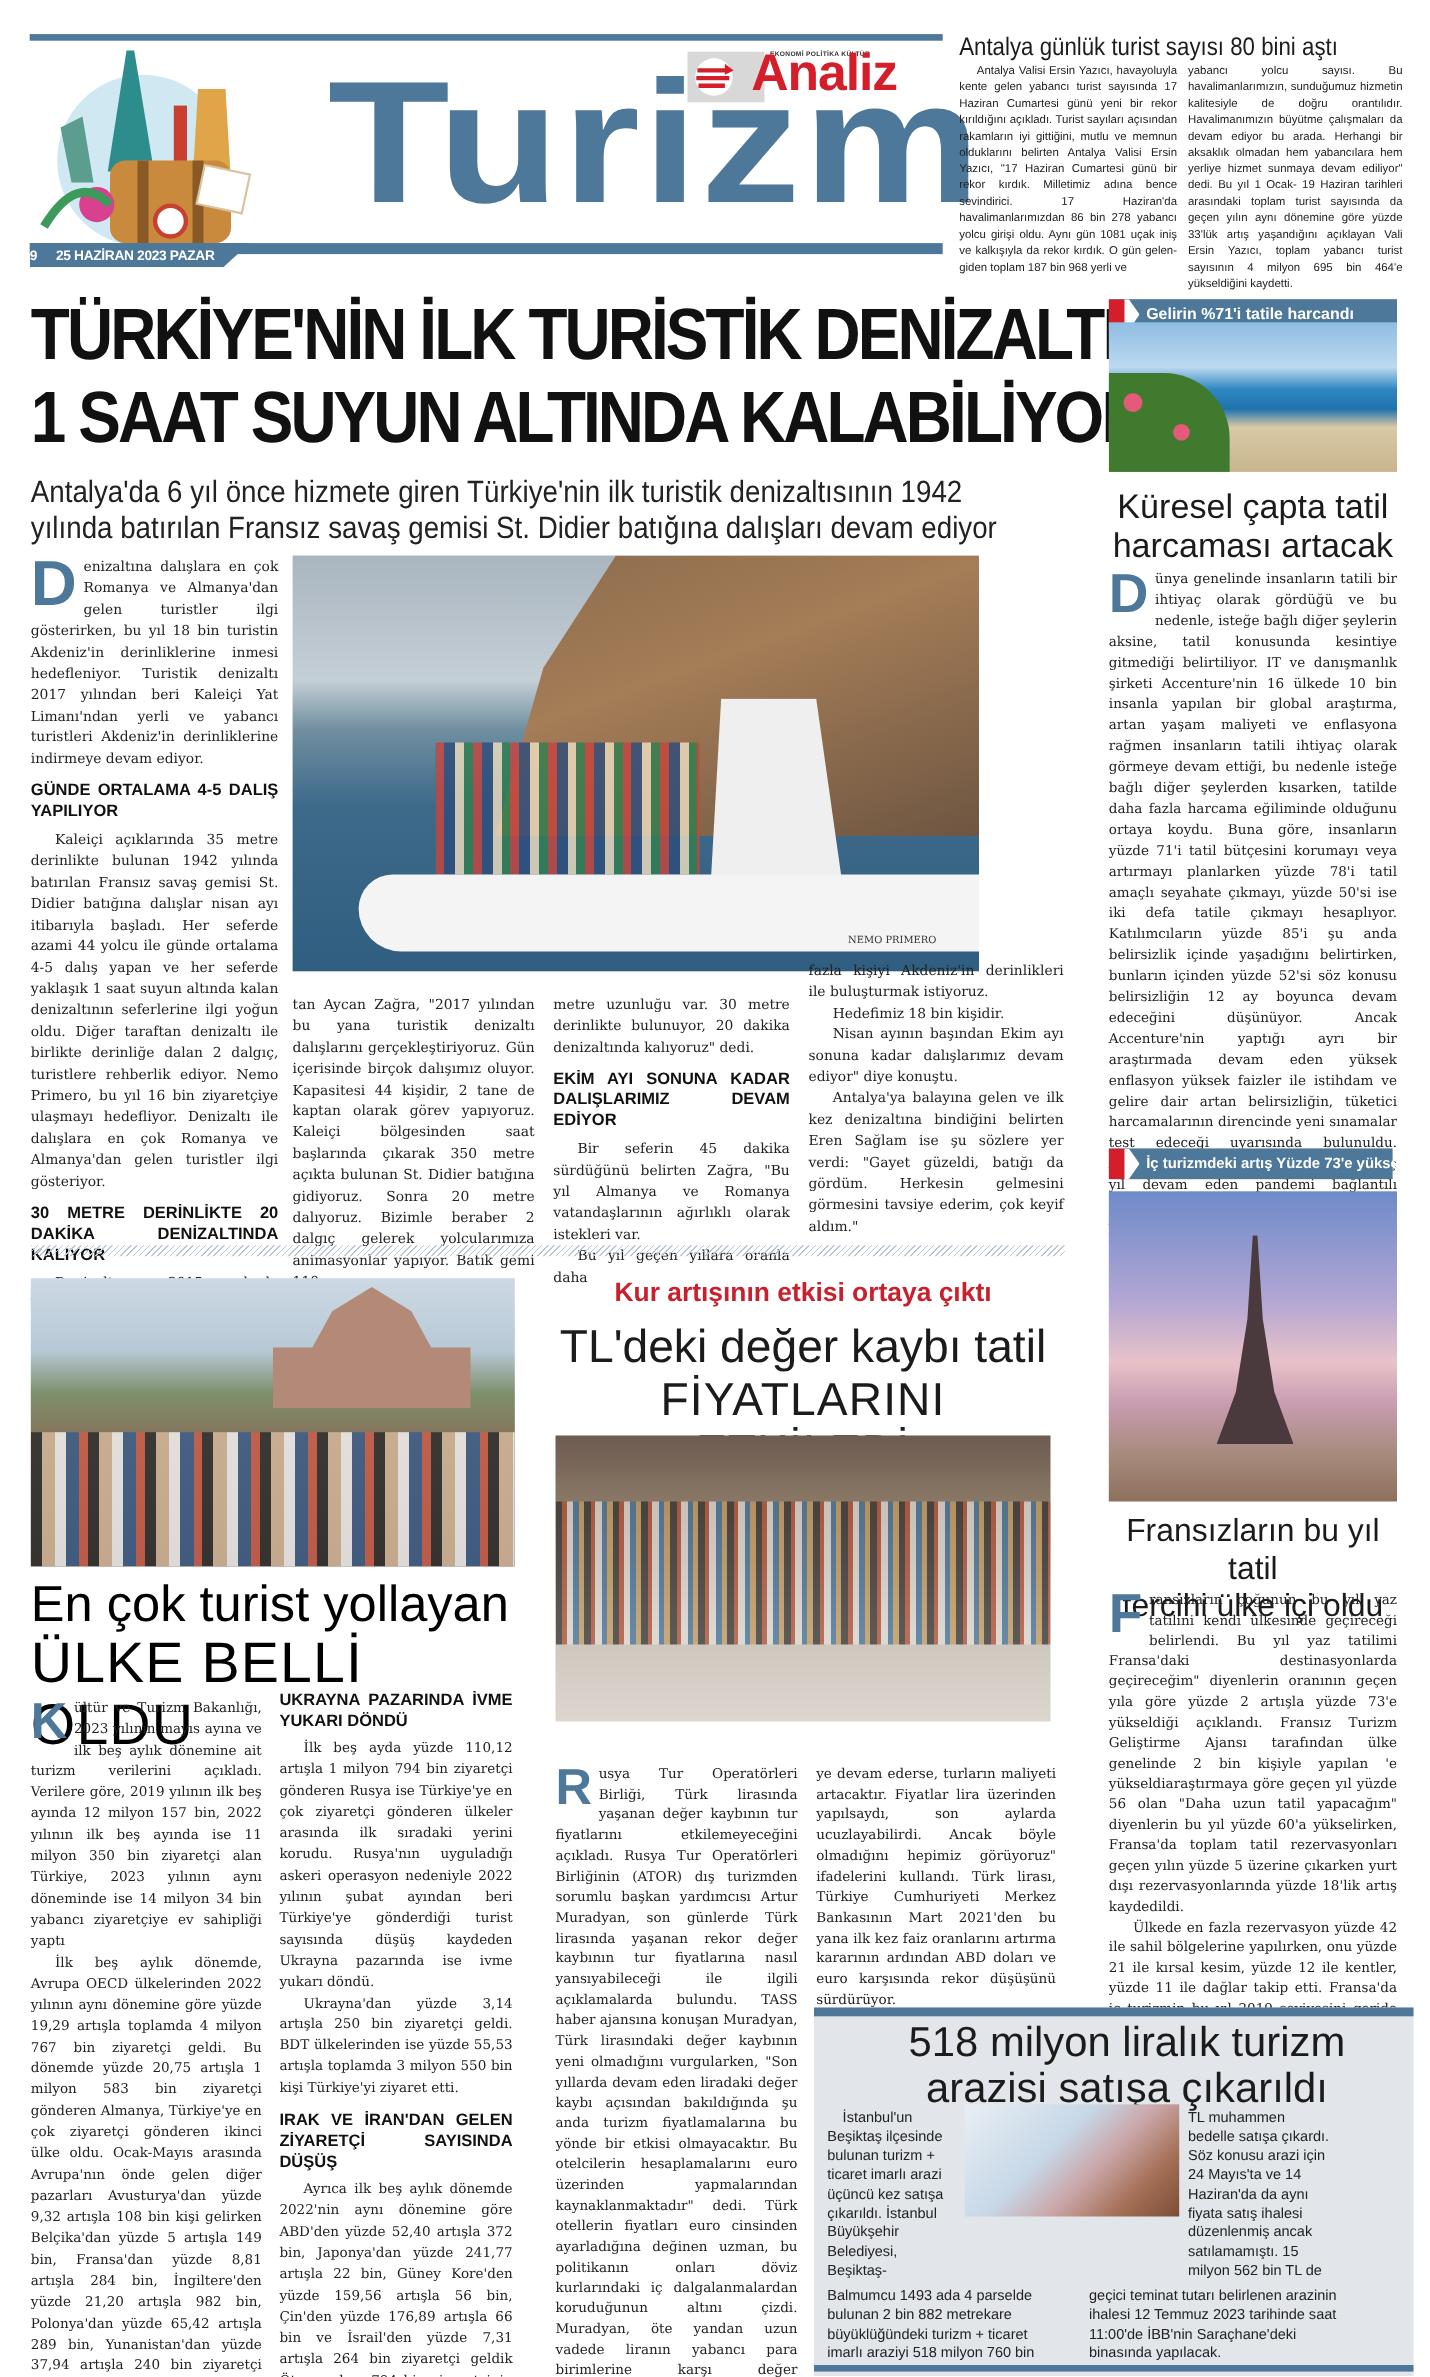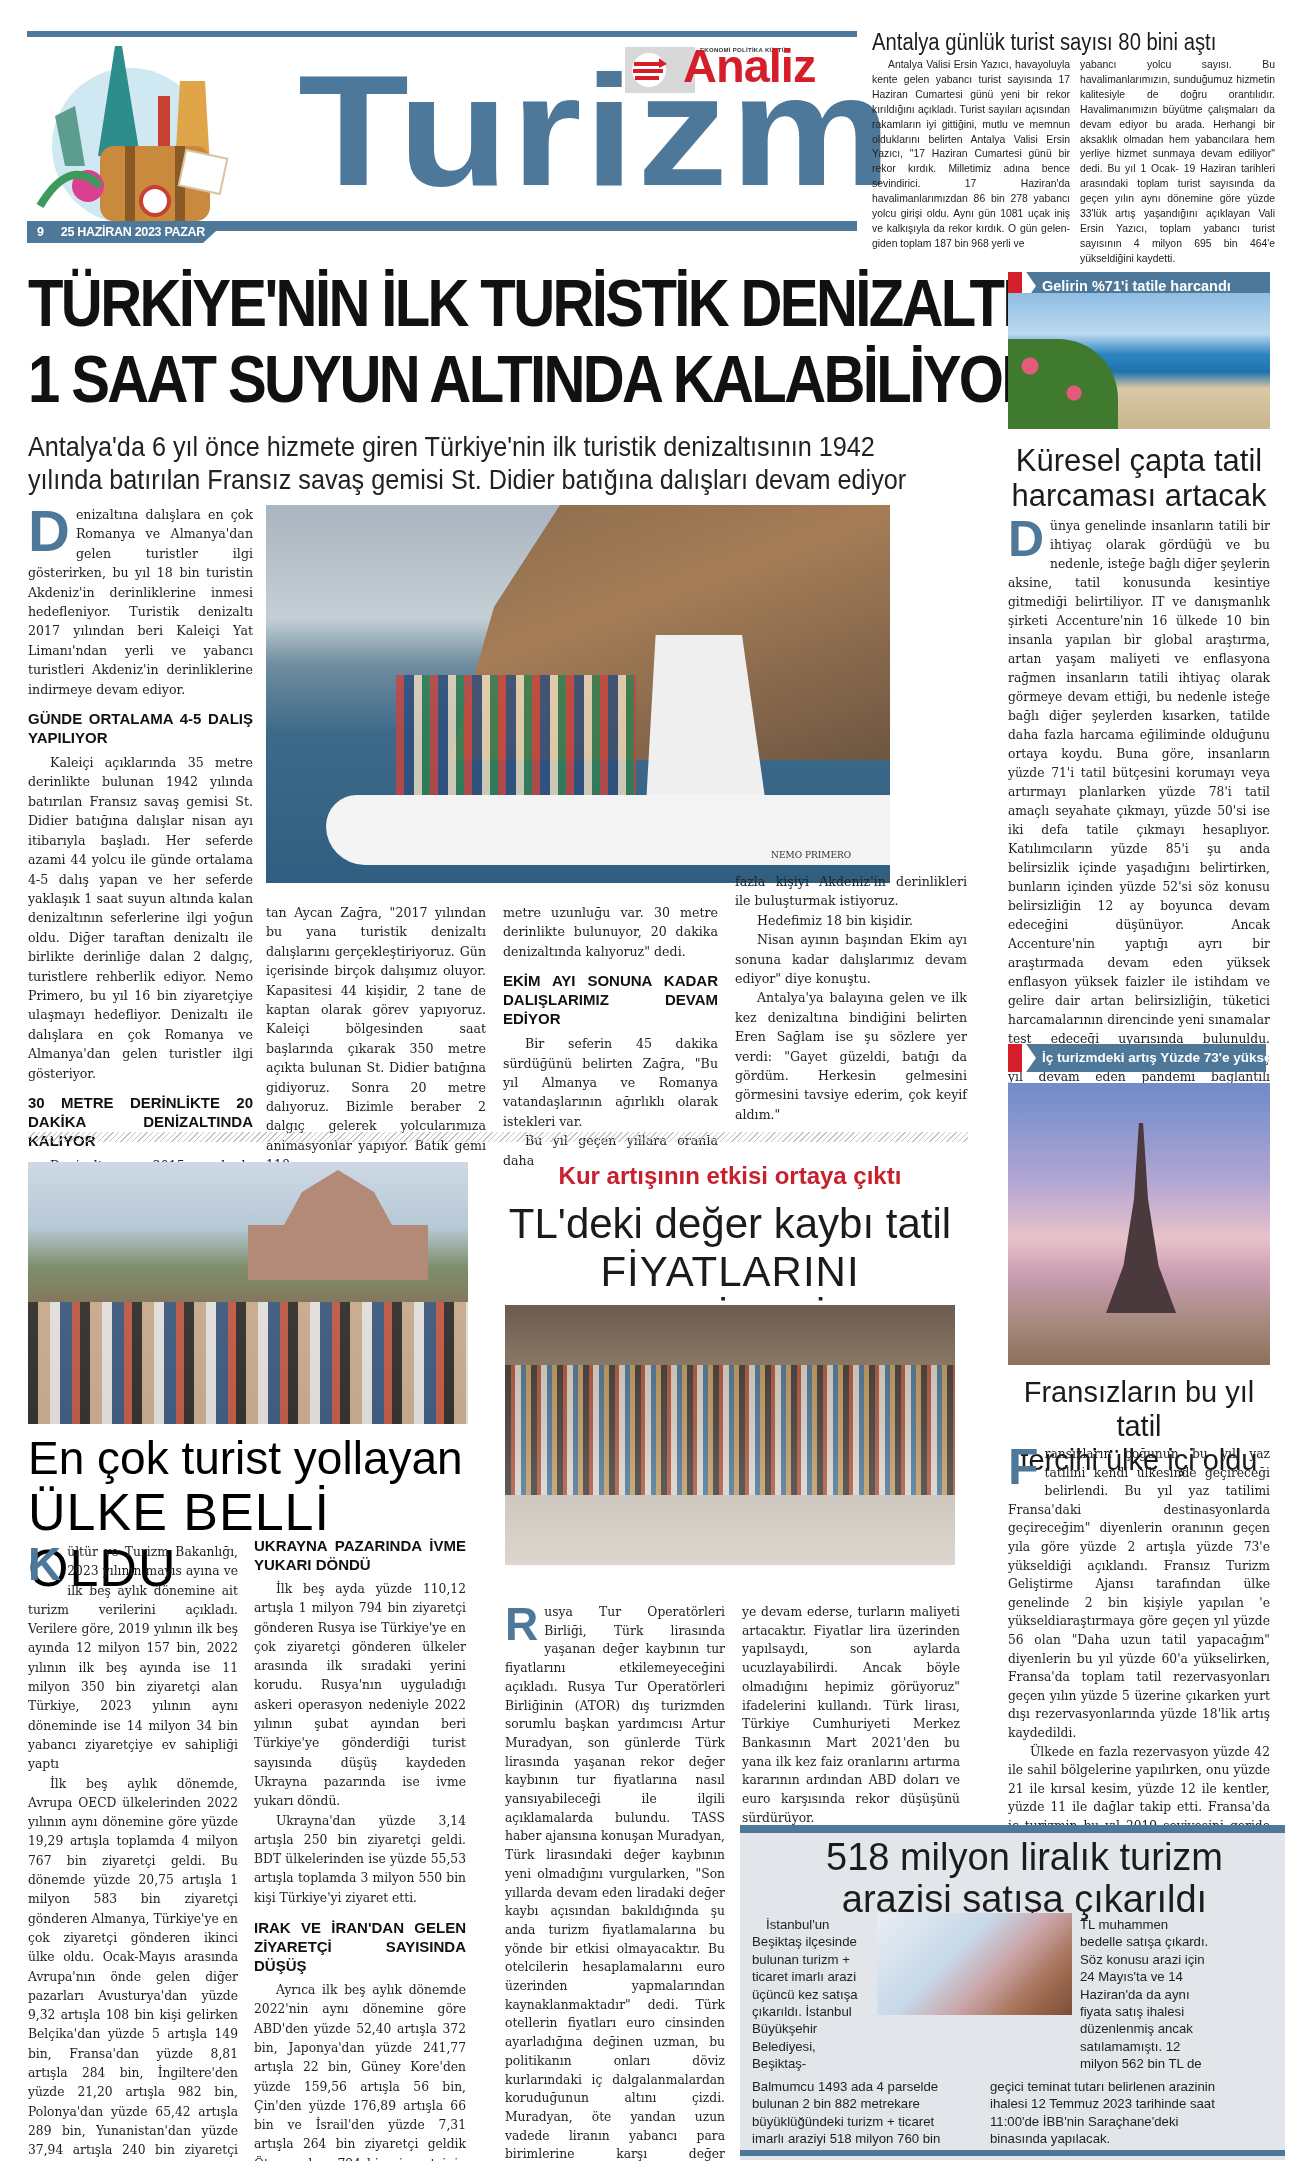--- a/index.html
+++ b/index.html
@@ -9,21 +9,21 @@
   .sans { font-family: "Liberation Sans", sans-serif; }
   .body-text { font-family: "DejaVu Serif", serif; font-size: 12.6px; line-height: 19.4px; text-align: justify; color: #222; }
   .body-text p { text-indent: 22px; }
   .body-text p.noindent { text-indent: 0; }
   .subhead { font-family: "Liberation Sans", sans-serif; font-weight: 700; font-size: 15px; line-height: 19px; color: #111; margin: 10px 0 6px; text-transform: uppercase; }
   .dropcap { float: left; font-family: "Liberation Sans", sans-serif; font-weight: 900; color: #4e7899; font-size: 58px; line-height: 48px; margin: 2px 6px 0 0; }
 
   
   #masthead-topline { left: 27px; top: 31px; width: 830px; height: 6px; background: #4e7899; }
   #masthead-bottombar { left: 27px; top: 221px; width: 830px; height: 10px; background: #4e7899; }
-  #date-strip { left: 27px; top: 221px; width: 200px; height: 22px; background: #4e7899; clip-path: polygon(0 0, 100% 0, 88% 100%, 0 100%); color: #fff; font-size: 12.5px; font-weight: 700; line-height: 22px; padding-left: 10px; letter-spacing: -0.3px; }
+  #date-strip { left: 27px; top: 221px; width: 200px; height: 22px; background: #4e7899; clip-path: polygon(0 0, 100% 0, 88% 100%, 0 100%); color: #fff; font-size: 12.5px; font-weight: 700; line-height: 22px; letter-spacing: -0.3px; }
   #date-strip .pg { margin-right: 14px; }
   #title-word { left: 298px; top: 50px; font-family: "Liberation Sans", sans-serif; font-weight: 900; font-size: 158px; line-height: 160px; color: #4e7899; letter-spacing: 2px; transform: scaleX(1.15); transform-origin: left top; }
   #analiz-globe-bg { left: 625px; top: 47px; width: 70px; height: 46px; background: #d8d8d8; }
   #analiz-text { left: 683px; top: 36px; font-family: "Liberation Sans", sans-serif; font-weight: 900; font-size: 47px; color: #d41f2b; letter-spacing: -1px; line-height: 60px; }
   #analiz-tagline { left: 700px; top: 47px; font-size: 6px; font-weight: 700; color: #333; letter-spacing: .3px; }
 
   
   #top-right-title { left: 872px; top: 28px; font-family: "Liberation Sans", sans-serif; font-size: 23px; line-height: 28px; color: #1c1c1c; white-space: nowrap; transform: scaleX(.88); transform-origin: left top; }
   .small-col { font-family: "Liberation Sans", sans-serif; font-size: 10.4px; line-height: 14.9px; text-align: justify; color: #222; }
   .small-col p { text-indent: 16px; }
@@ -235,21 +235,21 @@
 <div class="abs" id="land-box"></div>
 <div class="abs sans" style="left:740px;top:1836px;width:545px;text-align:center;color:#1b1b1b;padding-left:24px;">
   <div style="font-size:38px;line-height:42px;">518 milyon liralık turizm</div>
   <div style="font-size:38px;line-height:42px;">arazisi satışa çıkarıldı</div>
 </div>
 <div class="abs sanstext" style="left:752px;top:1916px;width:120px;">
   <p style="text-indent:14px">İstanbul'un Beşiktaş ilçesinde bulunan turizm + ticaret imarlı arazi üçüncü kez satışa çıkarıldı. İstanbul Büyükşehir Belediyesi, Beşiktaş-</p>
 </div>
 <div class="abs img" id="money-photo"></div>
 <div class="abs sanstext" style="left:1080px;top:1916px;width:130px;">
-  <p>TL muhammen bedelle satışa çıkardı. Söz konusu arazi için 24 Mayıs'ta ve 14 Haziran'da da aynı fiyata satış ihalesi düzenlenmiş ancak satılamamıştı. 12 milyon 562 bin TL de</p>
+  <p>TL muhammen bedelle satışa çıkardı. Söz konusu arazi için 24 Mayıs'ta ve 14 Haziran'da da aynı fiyata satış ihalesi düzenlenmiş ancak satılamamıştı. 15 milyon 562 bin TL de</p>
 </div>
 <div class="abs sanstext" style="left:752px;top:2078px;width:215px;">
   <p>Balmumcu 1493 ada 4 parselde bulunan 2 bin 882 metrekare büyüklüğündeki turizm + ticaret imarlı araziyi 518 milyon 760 bin</p>
 </div>
 <div class="abs sanstext" style="left:990px;top:2078px;width:230px;">
   <p>geçici teminat tutarı belirlenen arazinin ihalesi 12 Temmuz 2023 tarihinde saat 11:00'de İBB'nin Saraçhane'deki binasında yapılacak.</p>
 </div>
 <div class="abs" id="land-box-bottom"></div>
 
 </body></html>

